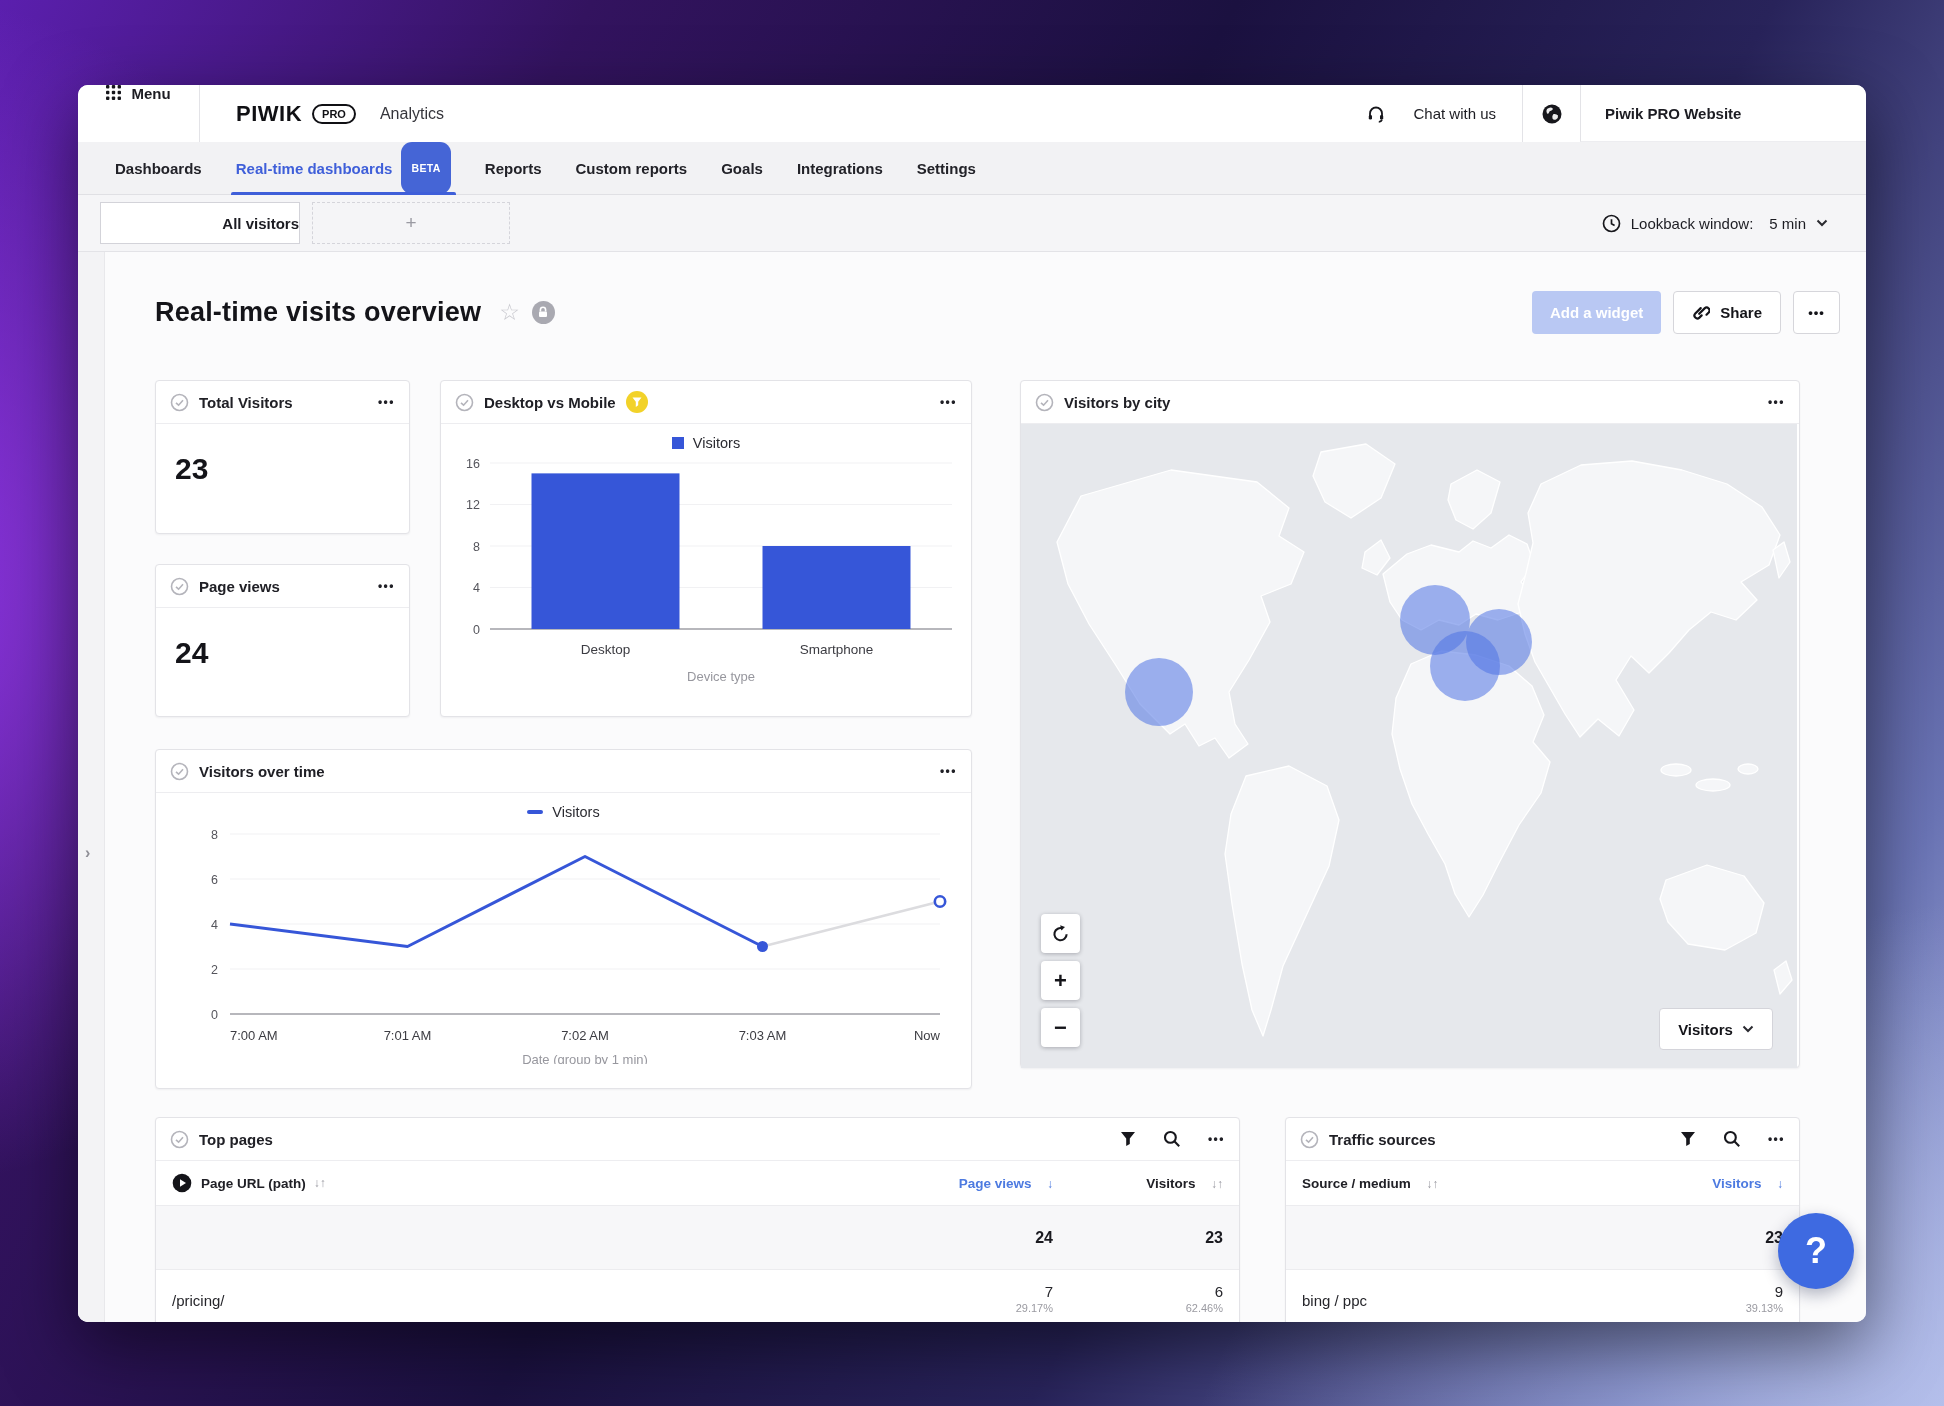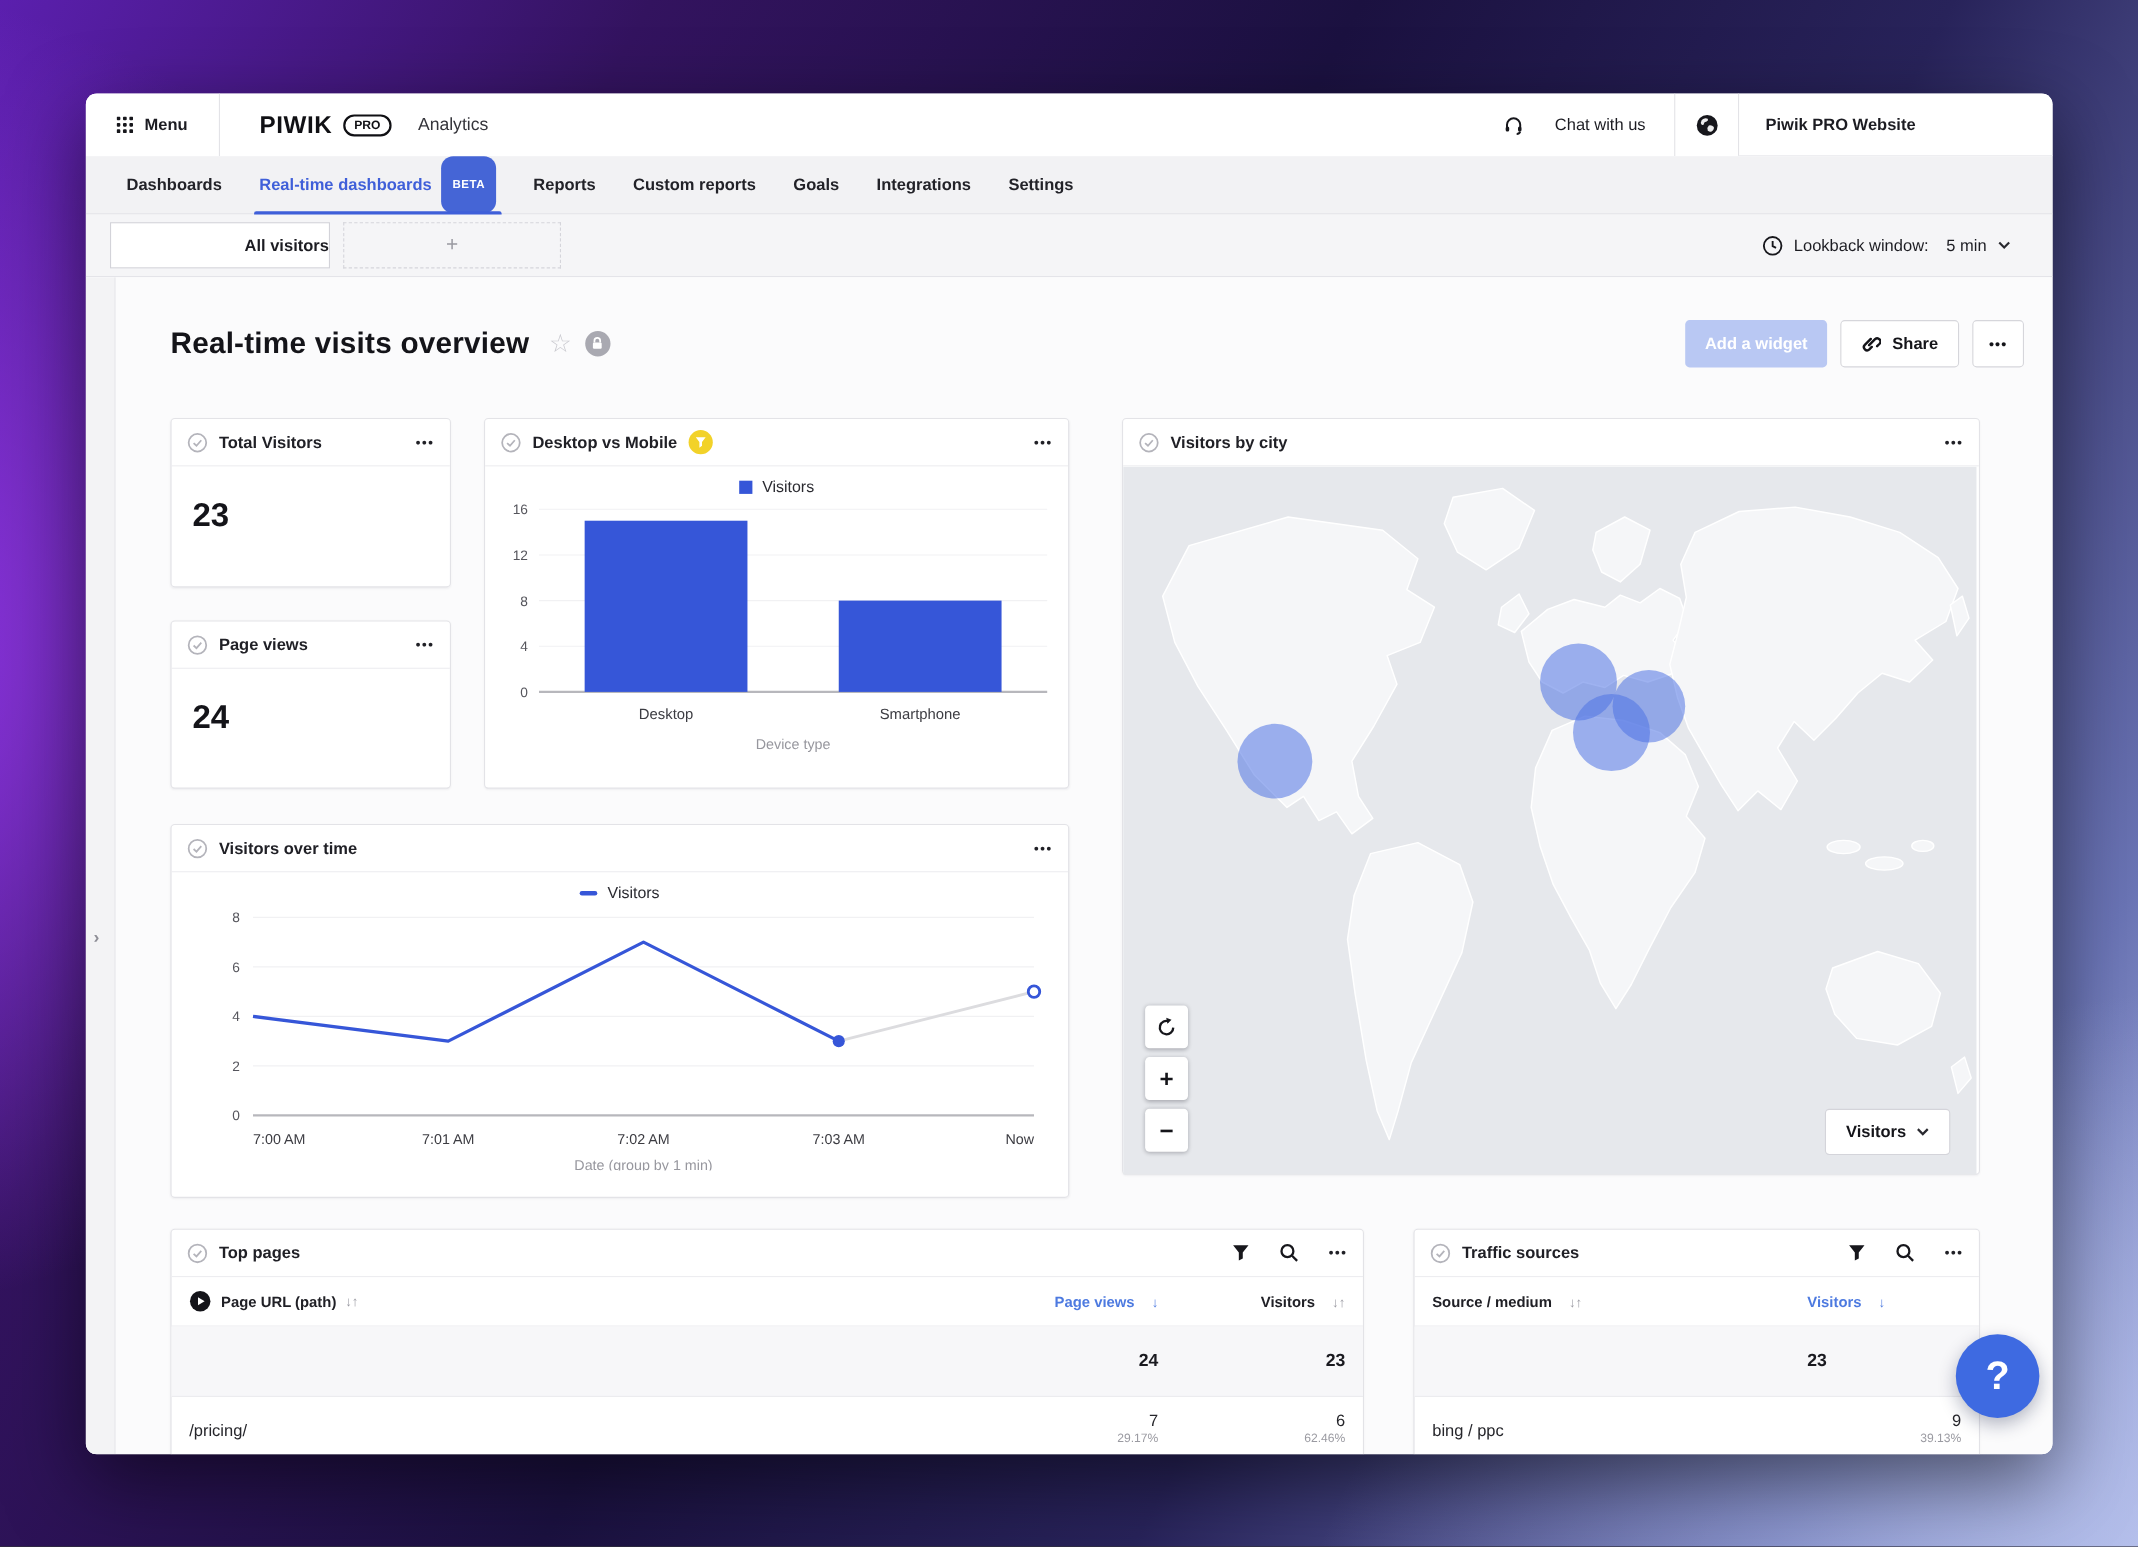--- a/index.html
+++ b/index.html
@@ -7,21 +7,21 @@
   body{font-family:"Liberation Sans",sans-serif;-webkit-font-smoothing:antialiased}
   .stage{position:relative;width:1944px;height:1406px;overflow:hidden;
     background:
       radial-gradient(1100px 1100px at -8% 42%, rgba(152,58,238,.95) 0%, rgba(152,58,238,0) 55%),
       radial-gradient(1500px 1100px at 108% 112%, rgba(186,197,240,.95) 0%, rgba(186,197,240,0) 62%),
       linear-gradient(118deg,#5b1fae 0%,#33135f 22%,#1b1140 46%,#28235a 66%,#6a74b5 88%,#a9b3e1 100%);}
   .window{position:absolute;left:78px;top:85px;width:1788px;height:1237px;background:#fff;border-radius:10px;
     box-shadow:0 24px 70px rgba(0,0,0,.5);overflow:hidden;display:flex;flex-direction:column}
   
   .appbar{flex:0 0 57px;display:flex;align-items:stretch;background:#fff}
-  .menu-btn{width:122px;display:flex;align-items:center;justify-content:center;gap:10px;border-right:1px solid #e3e3e7;
+  .menu-btn{width:122px;display:flex;align-items:flex-start;justify-content:center;gap:10px;border-right:1px solid #e3e3e7;
     font-weight:700;font-size:15px;color:#1c1c22;cursor:pointer}
   .logo-wrap{display:flex;align-items:center;gap:10px;padding-left:36px}
   .logo-piwik{font-size:22px;font-weight:800;letter-spacing:.5px;color:#101014}
   .logo-pro{border:2.5px solid #101014;border-radius:12px;font-size:11px;font-weight:800;padding:2px 8px;color:#101014}
   .logo-product{font-size:16px;color:#35353b;margin-left:14px}
   .appbar-right{margin-left:auto;display:flex;align-items:stretch}
   .chat-btn{display:flex;align-items:center;gap:27px;padding:0 26px;font-weight:400;font-size:15px;color:#1c1c22;cursor:pointer}
   .globe-btn{width:58px;border-left:1px solid #e3e3e7;display:flex;align-items:center;justify-content:center;cursor:pointer}
   .website-btn{display:flex;align-items:center;border-left:1px solid #e3e3e7;padding:0 40px 0 24px;min-width:286px;
     font-weight:700;font-size:15px;color:#1c1c22;cursor:pointer;border-bottom:1px solid #ededf0}
@@ -83,21 +83,21 @@
   .metric-dd{position:absolute;right:26px;bottom:18px;width:114px;height:42px;background:#fff;border:1px solid #d4d4da;border-radius:4px;
     display:flex;align-items:center;justify-content:center;gap:9px;font-weight:700;font-size:15px;color:#141419;cursor:pointer}
   
   .t-colhead{height:45px;display:flex;align-items:center;padding:0 16px;border-bottom:1px solid #ececef}
   .t-colname{font-size:13.5px;font-weight:700;color:#202026;margin-left:9px}
   .t-colname.noicon{margin-left:0}
   .sort{font-size:12px;margin-left:8px;color:#9a9aa2}
   .sort.blue{color:#4d7ae0}
   .cell-pv{width:190px;text-align:right}
   .cell-vis{width:170px;text-align:right}
-  .cell-vis2{width:140px;text-align:left}
+  .cell-vis2{width:140px;text-align:right}
   .head-blue{color:#4d7ae0;font-weight:700;font-size:13.5px}
   .head-dark{color:#202026;font-weight:700;font-size:13.5px}
   .grow{flex:1}
   .t-summary{height:64px;background:#f7f7f9;display:flex;align-items:center;padding:0 16px;border-bottom:1px solid #ececef;
     font-size:16px;font-weight:700;color:#1a1a20}
   .t-row{display:flex;align-items:flex-start;padding:13px 16px 0 16px;font-size:15px;color:#26262b}
   .num-stack{display:flex;flex-direction:column;align-items:flex-end;line-height:1.25}
   .num-stack .v{font-size:15px;color:#26262b}
   .num-stack .pct{font-size:11px;color:#9a9aa1}
   .path-cell{padding-top:9px}

